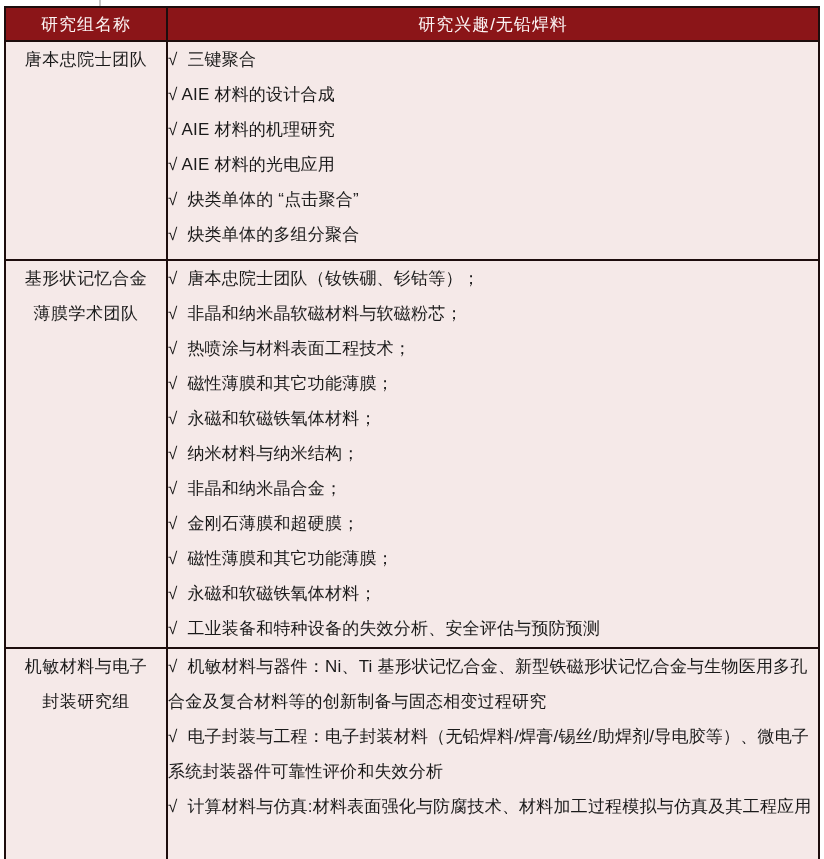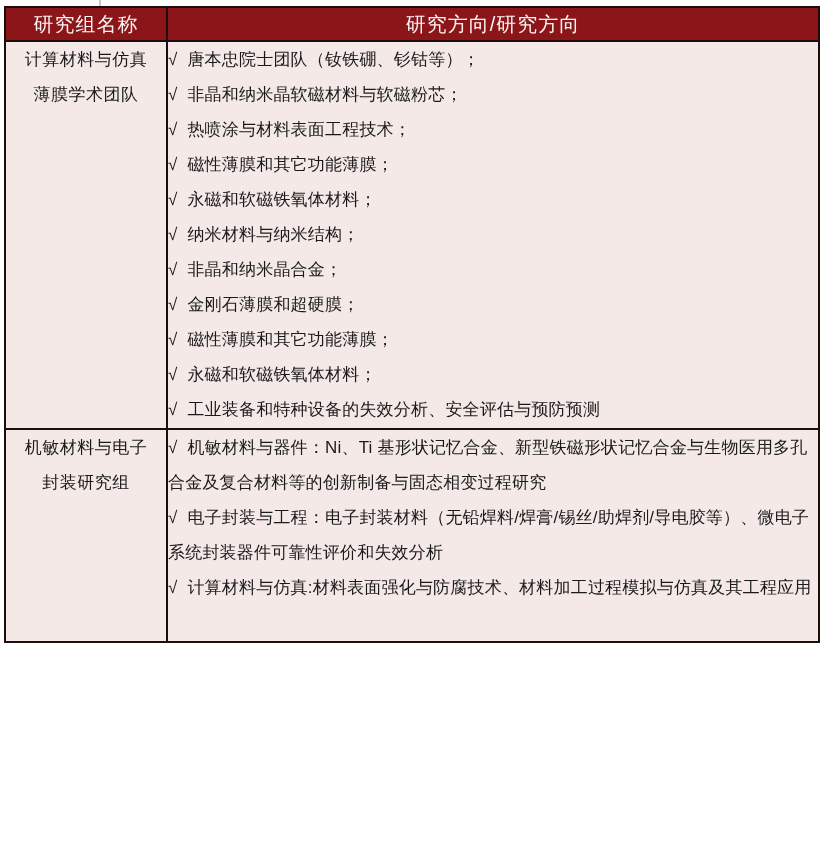--- a/index.html
+++ b/index.html
@@ -20,21 +20,21 @@
     border:2px solid #1d0d0d;
     vertical-align:top;
     color:#1a1a1a;
     font-size:17px;
     padding:0;
   }
   col.c-group{width:162px;}
   col.c-interest{width:652px;}
   tr.header-row th{
     background:#8B1518;color:#FBF3F3;
-    height:32px;font-weight:normal;font-size:20px;
+    height:32px;font-weight:normal;font-size:17px;
     text-align:center;vertical-align:middle;
     letter-spacing:1px;
   }
   td.group-cell{
     text-align:center;vertical-align:middle;
     white-space:pre-line;line-height:35px;
     letter-spacing:0.5px;
   }
   td.items-cell{
     padding:4px 4px 0 5px;
@@ -53,26 +53,37 @@
 <div class="guide-tick"></div>
 
 <table class="research">
   <colgroup>
     <col class="c-group">
     <col class="c-interest">
   </colgroup>
   <tbody>
       <tr class="header-row">
     <th>研究组名称</th>
-    <th>研究方向/研究方向</th>
+    <th>研究兴趣/无铅焊料</th>
   </tr>
 
+  <tr class="row-1">
+    <td class="group-cell">唐本忠院士团队</td>
+    <td class="items-cell">
+      <p class="item">√  三键聚合</p>
+      <p class="item">√ AIE 材料的设计合成</p>
+      <p class="item">√ AIE 材料的机理研究</p>
+      <p class="item">√ AIE 材料的光电应用</p>
+      <p class="item">√  炔类单体的 “点击聚合”</p>
+      <p class="item">√  炔类单体的多组分聚合</p>
+    </td>
+  </tr>
 
   <tr class="row-2">
-    <td class="group-cell">计算材料与仿真
+    <td class="group-cell">基形状记忆合金
 薄膜学术团队</td>
     <td class="items-cell">
       <p class="item">√  唐本忠院士团队（钕铁硼、钐钴等）；</p>
       <p class="item">√  非晶和纳米晶软磁材料与软磁粉芯；</p>
       <p class="item">√  热喷涂与材料表面工程技术；</p>
       <p class="item">√  磁性薄膜和其它功能薄膜；</p>
       <p class="item">√  永磁和软磁铁氧体材料；</p>
       <p class="item">√  纳米材料与纳米结构；</p>
       <p class="item">√  非晶和纳米晶合金；</p>
       <p class="item">√  金刚石薄膜和超硬膜；</p>

